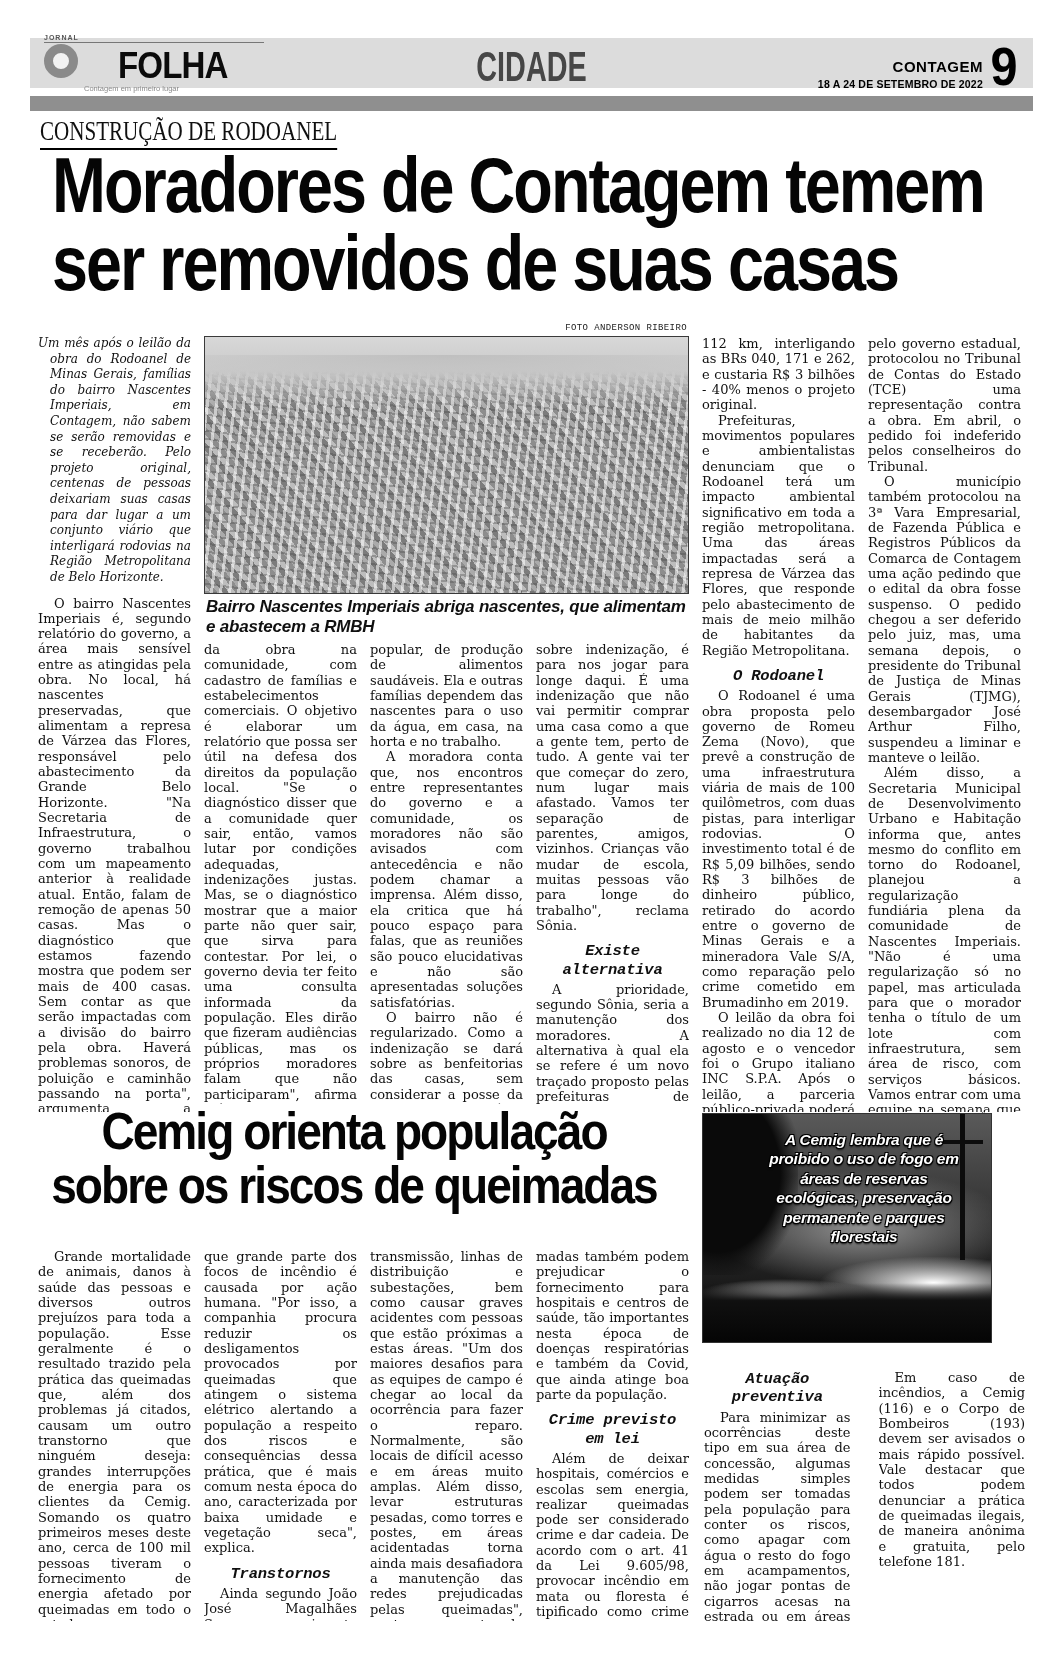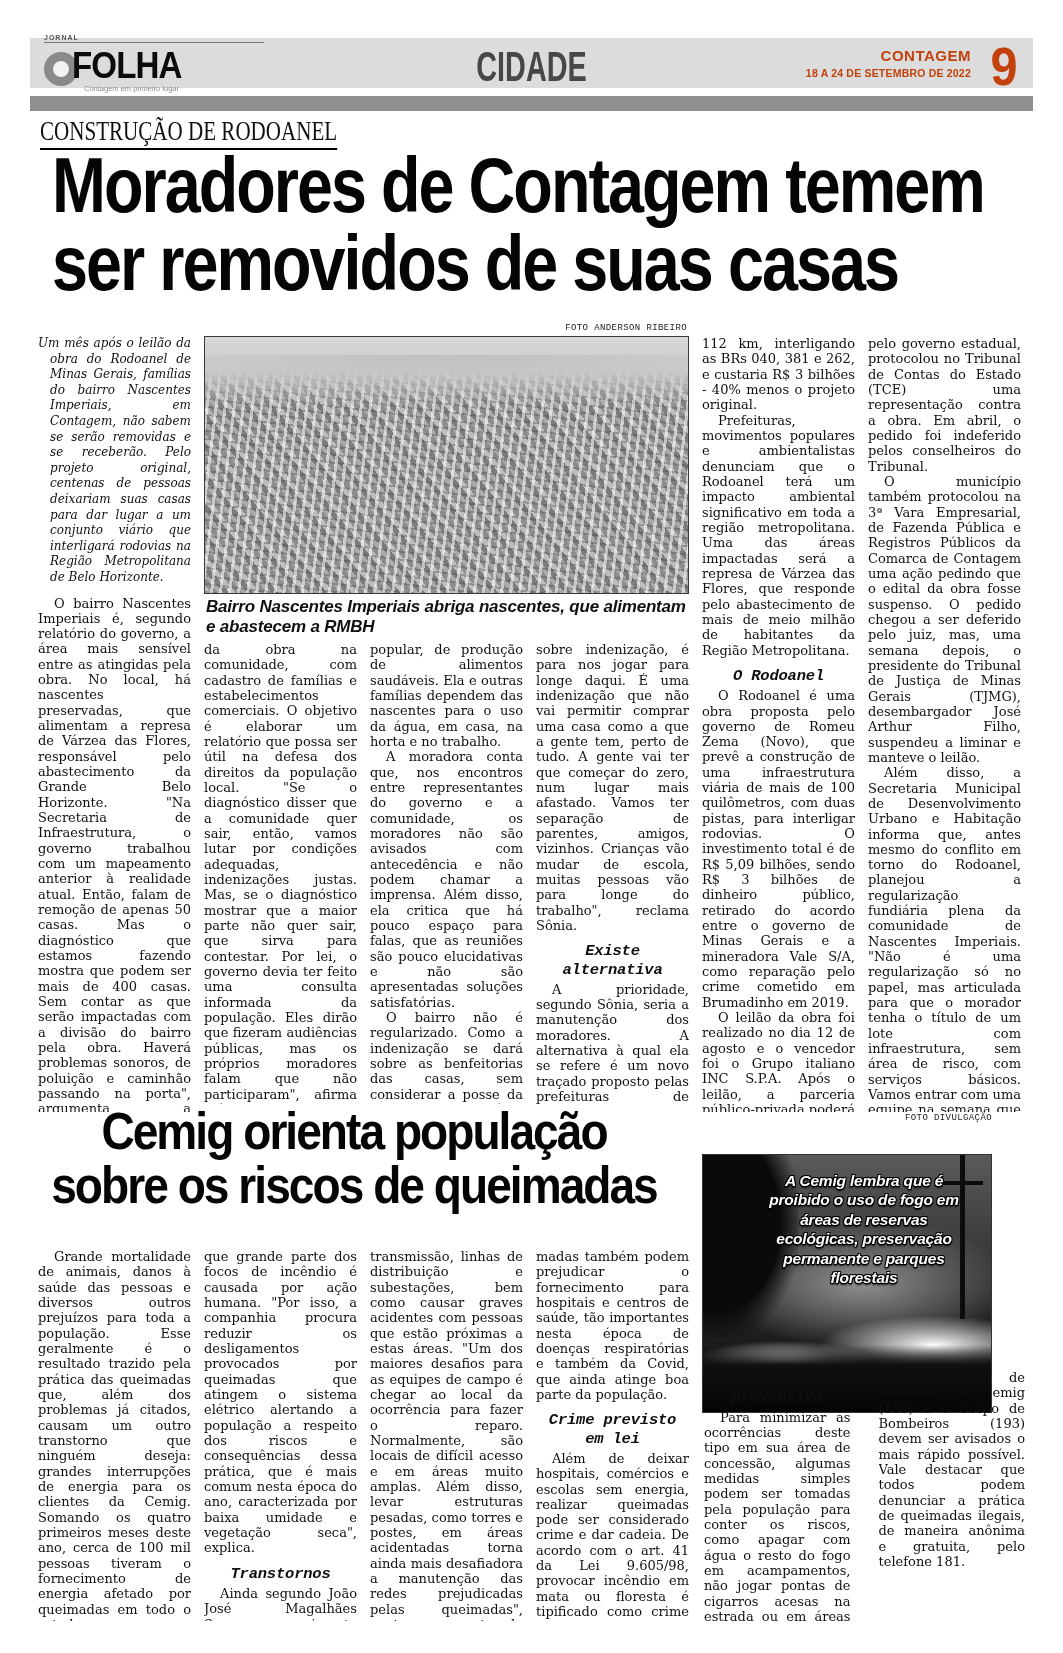--- a/index.html
+++ b/index.html
@@ -5,32 +5,32 @@
   html,body{margin:0;padding:0;background:#e8e8e8;}
   #page{position:relative;width:1063px;height:1653px;background:#ffffff;margin:0 auto;
         font-family:"DejaVu Serif",serif;color:#101010;overflow:hidden;}
 
   
   .band{position:absolute;left:30px;right:30px;height:50px;top:38px;background:#dcdcdc;}
   .rule-band{position:absolute;left:30px;right:30px;top:96px;height:15px;background:#8f8f8f;}
   .masthead{position:absolute;left:44px;top:34px;width:230px;}
   .masthead .jornal{font-family:"Liberation Sans",sans-serif;font-size:7px;font-weight:bold;
         color:#555;letter-spacing:1px;border-bottom:1px solid #777;display:block;width:220px;padding-bottom:1px;}
-  .logo-row{display:flex;align-items:flex-end;margin-top:1px;}
+  .logo-row{display:flex;align-items:flex-start;margin-top:1px;gap:46px;}
   .logo-ring{width:34px;height:34px;border:9px solid #8a8a8a;border-radius:50%;box-sizing:border-box;
         background:#f2f2f2;margin-right:-6px;}
   .logo-word{font-family:"Liberation Sans",sans-serif;font-weight:900;font-size:36px;letter-spacing:-1px;
         color:#0b0b0b;transform:scale(.92,1.05);transform-origin:left center;}
   .masthead .tagline{font-family:"Liberation Sans",sans-serif;font-size:7.5px;color:#8a8a8a;
         margin-left:40px;margin-top:-2px;display:block;}
   .section-title{position:absolute;top:44px;left:0;right:0;text-align:center;
         font-family:"Liberation Sans",sans-serif;font-weight:900;font-size:40px;color:#474747;
         letter-spacing:0;transform:scale(.72,1.05);}
-  .edition{position:absolute;top:44px;right:44px;display:flex;align-items:flex-start;gap:18px;
-        font-family:"Liberation Sans",sans-serif;color:#c2410c;text-align:right;}
+  .edition{position:absolute;top:44px;right:44px;display:flex;align-items:flex-end;gap:6px;
+        font-family:"Liberation Sans",sans-serif;color:#000000;text-align:right;}
   .edition .ed-left{display:flex;flex-direction:column;align-items:flex-end;padding-top:3px;}
   .edition .ed-city{font-weight:900;font-size:15px;letter-spacing:.5px;}
   .edition .ed-date{font-weight:700;font-size:10.5px;margin-top:3px;letter-spacing:.2px;}
   .edition .ed-page{font-weight:900;font-size:54px;line-height:.85;transform:scaleX(.9);}
 
   
   .kicker{position:absolute;top:116px;left:40px;font-family:"Liberation Serif",serif;font-size:27px;
         letter-spacing:0;transform:scaleX(.78);transform-origin:left top;border-bottom:2px solid #000;
         padding-bottom:1px;white-space:nowrap;}
   .headline{position:absolute;top:146px;left:52px;width:980px;font-family:"Liberation Sans",sans-serif;
@@ -61,21 +61,21 @@
   .lede{font-style:italic;font-size:12px;line-height:1.3;text-align:justify;text-indent:-12px;
         padding-left:12px;margin:0 0 10px 0;}
   .subhead{font-family:Liberation Mono, monospace;font-weight:700;font-style:italic;font-size:15.5px;
         text-align:center;margin:9px 0 3px 0;letter-spacing:-.2px;}
 
   
   .headline2{position:absolute;top:1104px;left:30px;width:648px;text-align:center;
         font-family:"Liberation Sans",sans-serif;font-weight:900;font-size:47px;line-height:1.02;
         letter-spacing:-2px;transform:scale(.98,1.12);transform-origin:center top;color:#050505;}
   .photo2-credit{position:absolute;top:1113px;left:702px;width:290px;}
-  .photo2{position:absolute;top:1154px;left:702px;width:290px;height:259px;border:1px solid #333;
+  .photo2{position:absolute;top:1113px;left:702px;width:290px;height:230px;border:1px solid #333;
         box-sizing:border-box;overflow:hidden;background-color:#161616;
         background-image:
           radial-gradient(ellipse 55% 16% at 80% 74%,#ffffff,rgba(255,255,255,0) 72%),
           radial-gradient(ellipse 45% 11% at 28% 80%,#e6e6e6,rgba(230,230,230,0) 70%),
           radial-gradient(ellipse 70% 34% at 55% 50%,#8f8f8f,rgba(130,130,130,0) 75%),
           linear-gradient(to bottom,#5a5a5a 0%,#2a2a2a 55%,#060606 100%);}
   .photo2 .trees{position:absolute;left:-20px;top:-10px;width:40%;height:75%;
         background:radial-gradient(ellipse at 30% 40%,#0a0a0a 55%,rgba(10,10,10,0) 75%);}
   .photo2 .ground{position:absolute;left:0;bottom:0;width:100%;height:26%;
         background:linear-gradient(to top,#050505,#101010 70%,rgba(16,16,16,0));}
@@ -151,21 +151,21 @@
         </div>
         <div class="ncol">
           <p class="p cont">sobre indenização, é para nos jogar para longe daqui. É uma indenização que não vai permitir comprar uma casa como a que a gente tem, perto de tudo. A gente vai ter que começar do zero, num lugar mais afastado. Vamos ter separação de parentes, amigos, vizinhos. Crianças vão mudar de escola, muitas pessoas vão para longe do trabalho", reclama Sônia.</p>
           <div class="subhead">Existe alternativa</div>
           <p class="p">A prioridade, segundo Sônia, seria a manutenção dos moradores. A alternativa à qual ela se refere é um novo traçado proposto pelas prefeituras de Contagem, Betim e outros municípios da Grande Belo Horizonte, que foi rejeitado pelo governo de Minas Gerais. O traçado alternativo teria</p>
         </div>
       </div>
     </div>
 
     <div class="ncol tall">
-      <p class="p cont">112 km, interligando as BRs 040, 381 e 262, e custaria R$ 3 bilhões - 40% menos o projeto original.</p>
+      <p class="p cont">112 km, interligando as BRs 040, 171 e 262, e custaria R$ 3 bilhões - 40% menos o projeto original.</p>
       <p class="p">Prefeituras, movimentos populares e ambientalistas denunciam que o Rodoanel terá um impacto ambiental significativo em toda a região metropolitana. Uma das áreas impactadas será a represa de Várzea das Flores, que responde pelo abastecimento de mais de meio milhão de habitantes da Região Metropolitana.</p>
       <div class="subhead">O Rodoanel</div>
       <p class="p">O Rodoanel é uma obra proposta pelo governo de Romeu Zema (Novo), que prevê a construção de uma infraestrutura viária de mais de 100 quilômetros, com duas pistas, para interligar rodovias. O investimento total é de R$ 5,09 bilhões, sendo R$ 3 bilhões de dinheiro público, retirado do acordo entre o governo de Minas Gerais e a mineradora Vale S/A, como reparação pelo crime cometido em Brumadinho em 2019.</p>
       <p class="p">O leilão da obra foi realizado no dia 12 de agosto e o vencedor foi o Grupo italiano INC S.P.A. Após o leilão, a parceria público-privada poderá operar por 30 anos, com direito a cobrar pedágio no Rodoanel.</p>
 
     </div>
 
     <div class="ncol tall">
       <p class="p cont">pelo governo estadual, protocolou no Tribunal de Contas do Estado (TCE) uma representação contra a obra. Em abril, o pedido foi indeferido pelos conselheiros do Tribunal.</p>
       <p class="p">O município também protocolou na 3ª Vara Empresarial, de Fazenda Pública e Registros Públicos da Comarca de Contagem uma ação pedindo que o edital da obra fosse suspenso. O pedido chegou a ser deferido pelo juiz, mas, uma semana depois, o presidente do Tribunal de Justiça de Minas Gerais (TJMG), desembargador José Arthur Filho, suspendeu a liminar e manteve o leilão.</p>

